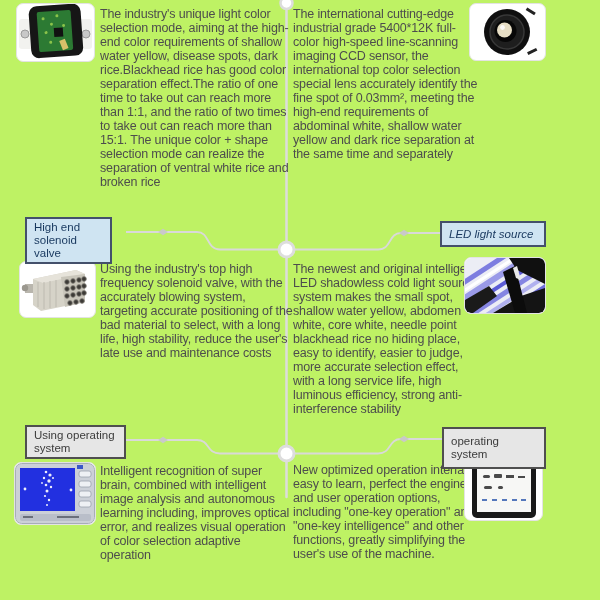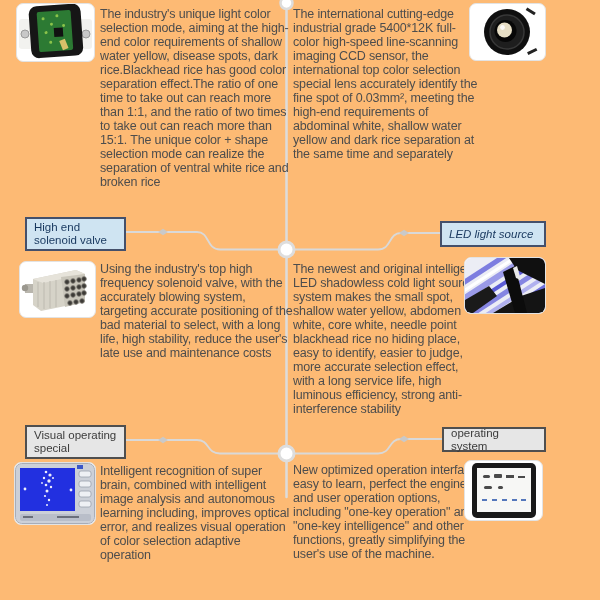--- a/index.html
+++ b/index.html
@@ -1,18 +1,18 @@
 <!DOCTYPE html>
 <html><head>
 <meta charset="utf-8">
 <style>
   * { margin:0; padding:0; box-sizing:border-box; }
   html,body { background:#ffffff; }
   body { width:600px; height:600px; font-family:"Liberation Sans", sans-serif; }
-  .canvas { position:relative; width:600px; height:600px; background:#fdba74; overflow:hidden; }
+  .canvas { position:relative; width:600px; height:600px; background:#bef264; overflow:hidden; }
   .connectors { position:absolute; left:0; top:0; z-index:0; }
   .abs { position:absolute; z-index:1; }
   .body-text { font-size:12.5px; line-height:14px; color:#4d4d4d; letter-spacing:-0.15px; }
   .photo-card { background:#fff; border:1px solid #e3e3e3; border-radius:7px; overflow:hidden; }
   .photo-card svg { display:block; }
   .tag { z-index:2; font-size:11.5px; line-height:13px; padding:2px 7px; display:flex; align-items:center; font-weight:400; }
   .tag.blue { background:#cfe4f2; color:#17375e; border:2px solid #44506b; }
   .tag.gray { background:#e6e6e6; color:#3c3c3c; border:2px solid #4f4f4f; }
 </style>
 </head>
@@ -66,21 +66,21 @@
       <rect x="56" y="6" width="10" height="3" fill="#222" transform="rotate(32 61 7)"></rect>
       <rect x="57" y="46" width="10" height="3" fill="#222" transform="rotate(-26 62 47)"></rect>
       <circle cx="37" cy="28" r="23" fill="#0f0f0f"></circle>
       <circle cx="37" cy="28" r="17" fill="#1e1e1e" stroke="#383838" stroke-width="1.5"></circle>
       <circle cx="35.5" cy="27" r="11" fill="#070707"></circle>
       <circle cx="34.5" cy="26" r="7.5" fill="#e8dfc6"></circle>
       <circle cx="32.5" cy="23.5" r="2.4" fill="#ffffff" opacity="0.85"></circle>
     </svg>
   </figure>
 
-  <div class="abs tag blue" style="left:25px;top:217px;width:101px;min-height:30px;">High end solenoid valve</div>
+  <div class="abs tag blue" style="left:25px;top:217px;width:87px;min-height:30px;">High end solenoid valve</div>
   <div class="abs tag blue" style="left:440px;top:221px;width:106px;height:26px;font-style:italic;">LED light source</div>
 
   <figure class="abs photo-card" style="left:19px;top:261px;width:77px;height:57px;">
     <svg width="75" height="55" viewBox="0 0 75 55">
       <rect x="5" y="22" width="9" height="9" fill="#b9b6ad"></rect>
       <circle cx="5" cy="26" r="3.2" fill="#9b988f"></circle>
       <polygon points="13,17 56,8 65,12 65,40 21,49 13,43" fill="#d6d3c8"></polygon>
       <polygon points="13,17 56,8 65,12 23,21" fill="#e6e3da"></polygon>
       <g stroke="#bdbab0" stroke-width="1">
           <line x1="18" y1="20" x2="18" y2="45"></line>
@@ -133,22 +133,22 @@
         </g>
         <polygon points="44,0 80,0 80,26 52,12" fill="#101010"></polygon>
         <polygon points="80,30 80,55 28,55 56,38" fill="#141414"></polygon>
         <polygon points="0,42 24,28 32,38 8,55 0,55" fill="#1a1a1a"></polygon>
         <polygon points="38,14 50,8 62,55 50,55" fill="#0c0c0c"></polygon>
         <polygon points="48,10 52,8 56,22 51,20" fill="#e8e8e8"></polygon>
       </g>
     </svg>
   </figure>
 
-  <div class="abs tag gray" style="left:25px;top:425px;width:101px;min-height:30px;">Visual operating special</div>
-  <div class="abs tag gray" style="left:442px;top:427px;width:104px;height:25px;">operating system</div>
+  <div class="abs tag gray" style="left:25px;top:425px;width:101px;min-height:30px;">Using operating system</div>
+  <div class="abs tag gray" style="left:442px;top:427px;width:104px;height:42px;">operating system</div>
 
   <figure class="abs photo-card" style="left:14px;top:462px;width:82px;height:63px;">
     <svg width="80" height="61" viewBox="0 0 80 61">
       <rect x="0.5" y="0.5" width="79" height="60" rx="6" fill="#ccd0d8" stroke="#a8adb8"></rect>
       <rect x="5" y="5" width="55" height="43" fill="#2230e0"></rect>
       <g fill="#ffffff" opacity="0.92">
         <circle cx="31" cy="9" r="1.3"></circle>
           <circle cx="35" cy="12" r="1.6"></circle>
           <circle cx="29" cy="15" r="1.2"></circle>
           <circle cx="34" cy="18" r="1.7"></circle>

